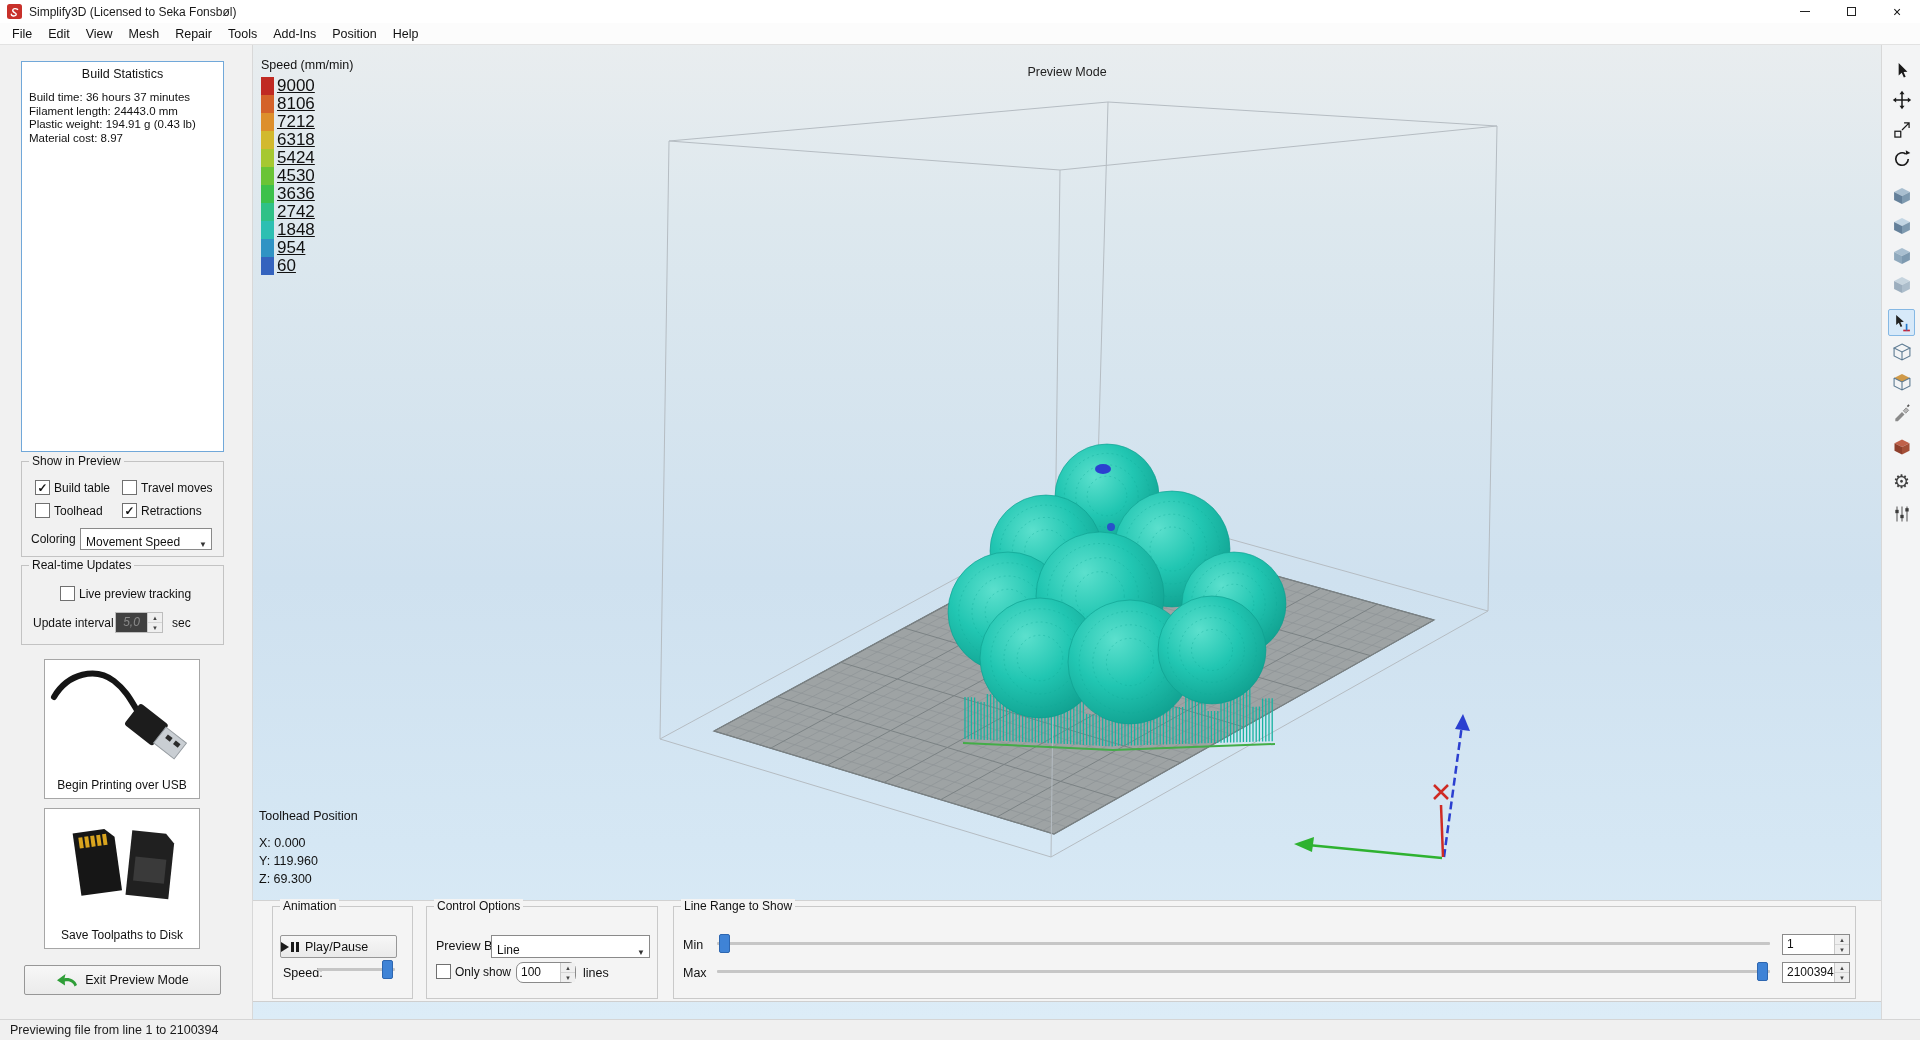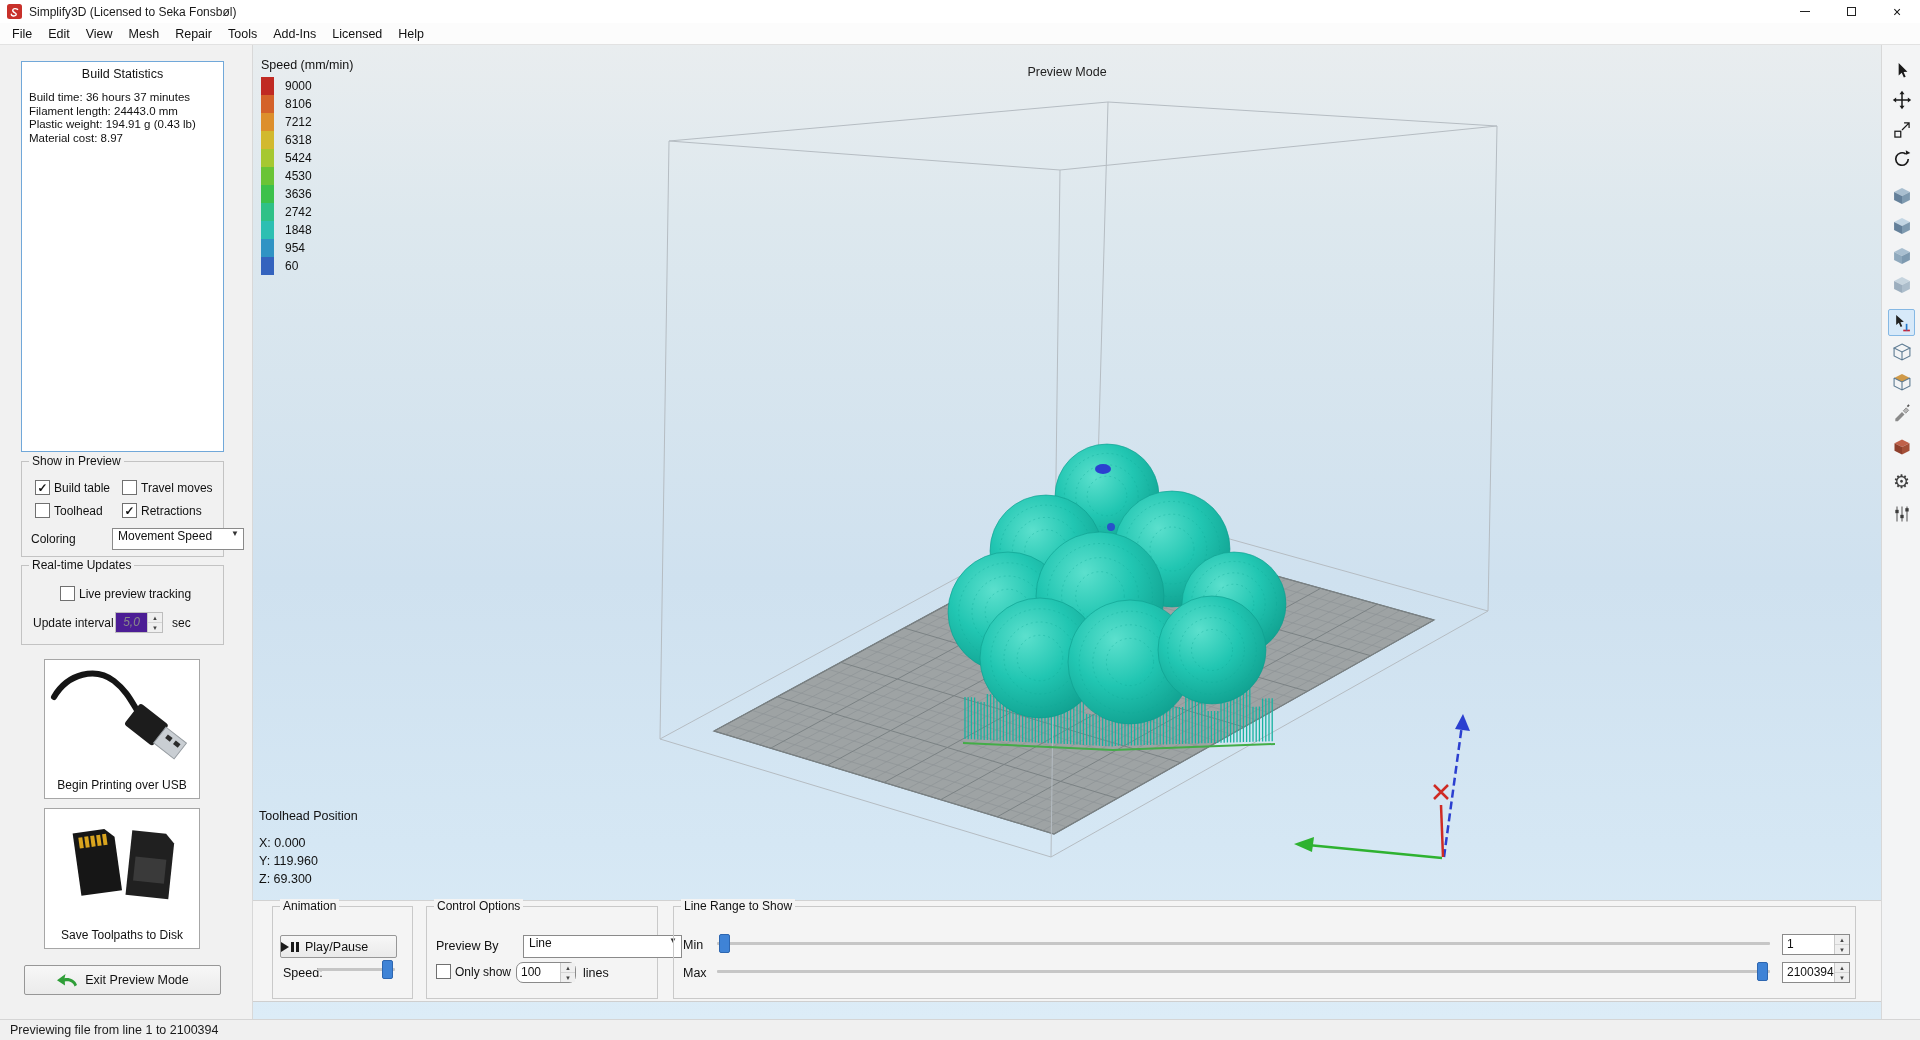--- a/index.html
+++ b/index.html
@@ -24,45 +24,45 @@
 .sidebar{position:absolute;top:45px;bottom:21px;left:0;width:253px;background:#f1f1f1;border-right:1px solid #d8d8d8;}
 .stats-box{position:absolute;left:21px;top:16px;width:203px;height:391px;background:#fff;border:1px solid #71a8d9;}
 .stats-title{text-align:center;font-size:12.5px;margin-top:5px;}
 .stats-lines div{font-size:11.5px;line-height:13.6px;}
 .stats-lines{margin:10px 0 0 7px;}
 .groupbox{position:absolute;border:1px solid #c3c3c3;}
 .groupbox-label{position:absolute;top:-8px;left:7px;background:#f1f1f1;padding:0 3px;font-size:12px;white-space:nowrap;}
 .cb-row{position:absolute;display:flex;align-items:center;}
 .cb{width:15px;height:15px;background:#fff;border:1px solid #707070;display:inline-flex;align-items:center;justify-content:center;font-size:12px;font-weight:bold;color:#111;line-height:1;flex:0 0 auto;}
 .cb-lbl{margin-left:4px;font-size:12px;white-space:nowrap;}
-.dropdown{display:flex;align-items:flex-start;border:1px solid #8a8a8a;background:#fff;height:22px;position:absolute;margin-left:32px;}
+.dropdown{display:flex;align-items:flex-end;border:1px solid #8a8a8a;background:#fff;height:22px;position:absolute;}
 .dd-value{flex:1;padding-left:5px;font-size:12px;white-space:nowrap;overflow:hidden;}
 .dd-arrow{width:16px;text-align:center;font-size:8px;color:#333;}
 .spin{display:flex;border:1px solid #8a8a8a;background:#fff;position:absolute;}
-.spin.disabled{background:#4c1d95;border-color:#bdbdbd;color:#8a8a8a;font-style:italic;}
+.spin.disabled{background:#404040;border-color:#bdbdbd;color:#8a8a8a;font-style:italic;}
 .spin-value{flex:1;padding:2px 4px;font-size:12px;overflow:hidden;white-space:nowrap;}
 .spin-btns{width:15px;border-left:1px solid #c9c9c9;display:flex;flex-direction:column;background:#efefef;}
 .spin-up,.spin-down{flex:1;display:flex;align-items:center;justify-content:center;font-size:6px;color:#444;}
 .spin-up{border-bottom:1px solid #d5d5d5;}
 .side-lbl{position:absolute;font-size:12px;white-space:nowrap;}
 .img-btn{position:absolute;background:#fff;border:1px solid #a6a6a6;}
 .img-area{position:absolute;top:3px;left:3px;right:3px;}
 .img-caption{position:absolute;bottom:6px;left:0;right:0;text-align:center;font-size:12px;}
 .exit-btn{position:absolute;left:24px;top:920px;width:197px;height:30px;display:flex;align-items:center;justify-content:center;background:linear-gradient(#f7f7f7,#ebebeb);border:1px solid #979797;border-radius:2px;font-size:12.5px;}
 .exit-btn svg{margin-right:7px;}
 
 
 .viewport{position:absolute;top:45px;bottom:21px;left:253px;width:1628px;background:linear-gradient(180deg,#e9edef 0%,#dde8ee 18%,#cfe1ef 55%,#d5e7f4 82%,#dcecf7 100%);overflow:hidden;}
 .scene{position:absolute;inset:0;}
 .mode-label{position:absolute;top:20px;left:0;right:0;text-align:center;font-size:12.5px;color:#222;}
 .legend{position:absolute;left:8px;top:13px;}
 .legend-title{font-size:12.5px;margin-bottom:5px;}
 .legend-row{display:flex;align-items:center;height:18px;}
 .swatch{width:13px;height:18px;flex:0 0 auto;}
-.legend-val{font-size:12px;padding-left:11px;}
+.legend-val{font-size:17px;padding-left:3px;text-decoration:underline;}
 .toolhead-pos{position:absolute;left:6px;top:762px;font-size:12.5px;}
 .toolhead-pos .tp-title{margin-bottom:9px;}
 .toolhead-pos div{line-height:18px;}
 
 
 .control-panel{position:absolute;left:0;right:0;top:855px;height:102px;background:#f4f4f4;border-top:1px solid #d2d2d2;border-bottom:1px solid #cfcfcf;}
 .panel-group{position:absolute;border:1px solid #c9c9c9;height:93px;top:5px;}
 .panel-group .groupbox-label{background:#f4f4f4;}
 .btn{display:flex;align-items:center;background:linear-gradient(#f7f7f7,#eaeaea);border:1px solid #979797;border-radius:2px;font-size:12.5px;position:absolute;}
 .pp-icon{display:inline-flex;align-items:center;margin-right:6px;}
@@ -107,21 +107,21 @@
   </div>
 
   <div class="menubar">
     <span class="menu-item">File</span>
     <span class="menu-item">Edit</span>
     <span class="menu-item">View</span>
     <span class="menu-item">Mesh</span>
     <span class="menu-item">Repair</span>
     <span class="menu-item">Tools</span>
     <span class="menu-item">Add-Ins</span>
-    <span class="menu-item">Licensed</span>
+    <span class="menu-item">Position</span>
     <span class="menu-item">Help</span>
   </div>
 
   <div class="sidebar">
 
     <div class="stats-box">
       <div class="stats-title">Build Statistics</div>
       <div class="stats-lines">
         <div>Build time: 36 hours 37 minutes</div>
         <div>Filament length: 24443.0 mm</div>

